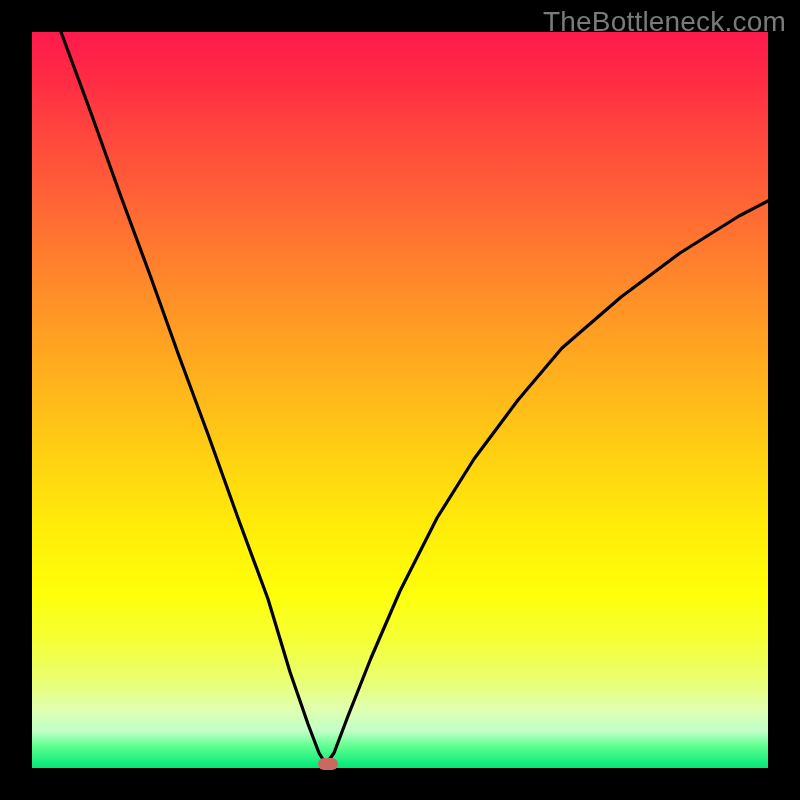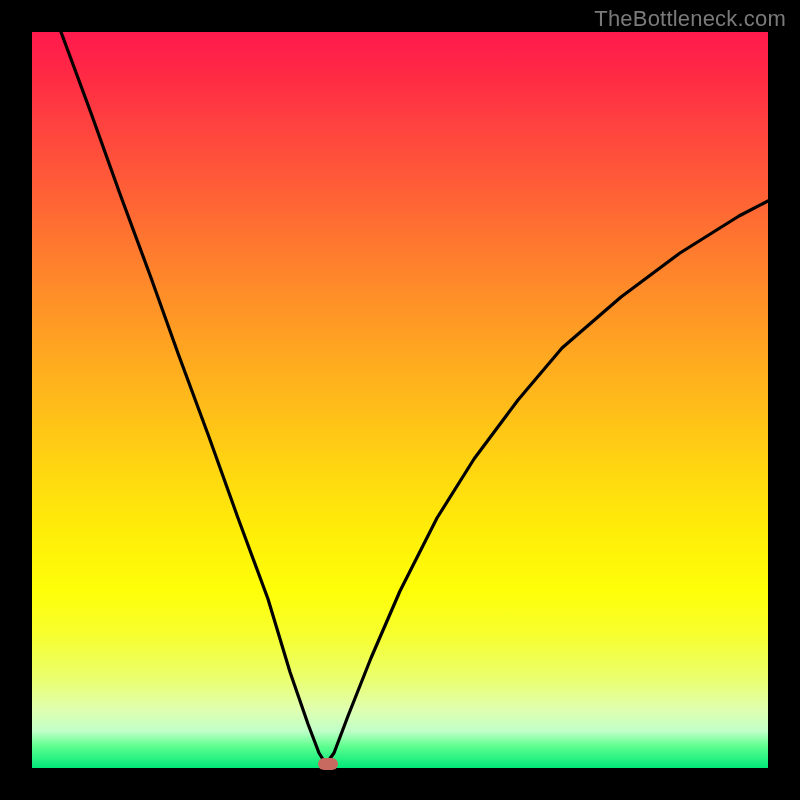--- a/index.html
+++ b/index.html
@@ -41,21 +41,21 @@
       #c0ffc8 95%,
       #60ff90 97%,
       #00e878 100%
     );
   }
   .watermark {
     position: absolute;
     top: 6px;
     right: 14px;
     font-family: Arial, Helvetica, sans-serif;
-    font-size: 22px;
+    font-size: 28px;
     color: #7a7a7a;
     letter-spacing: 0.2px;
   }
   .curve {
     position: absolute;
     top: 32px;
     left: 32px;
     width: 736px;
     height: 736px;
     pointer-events: none;

